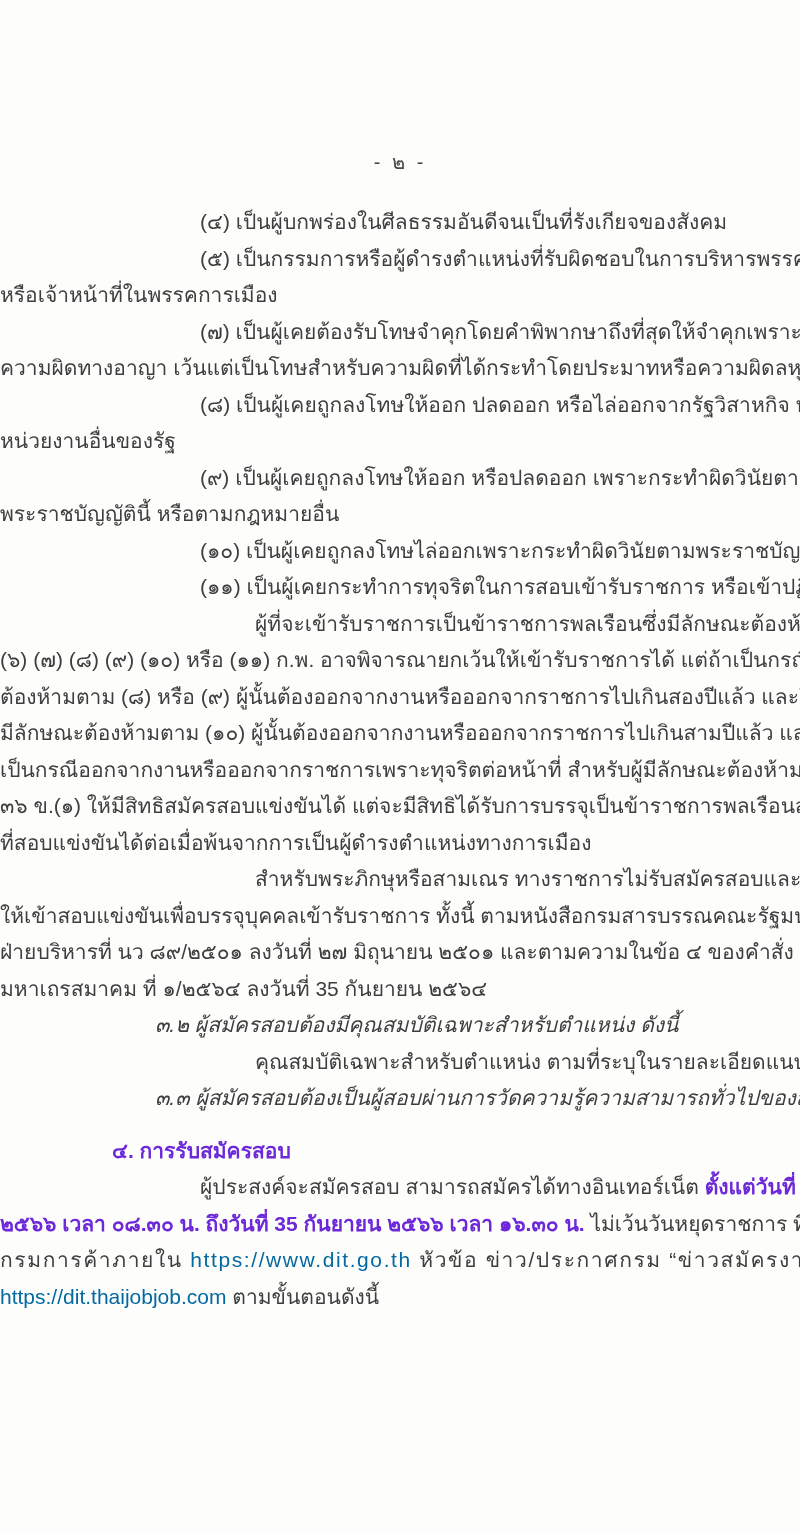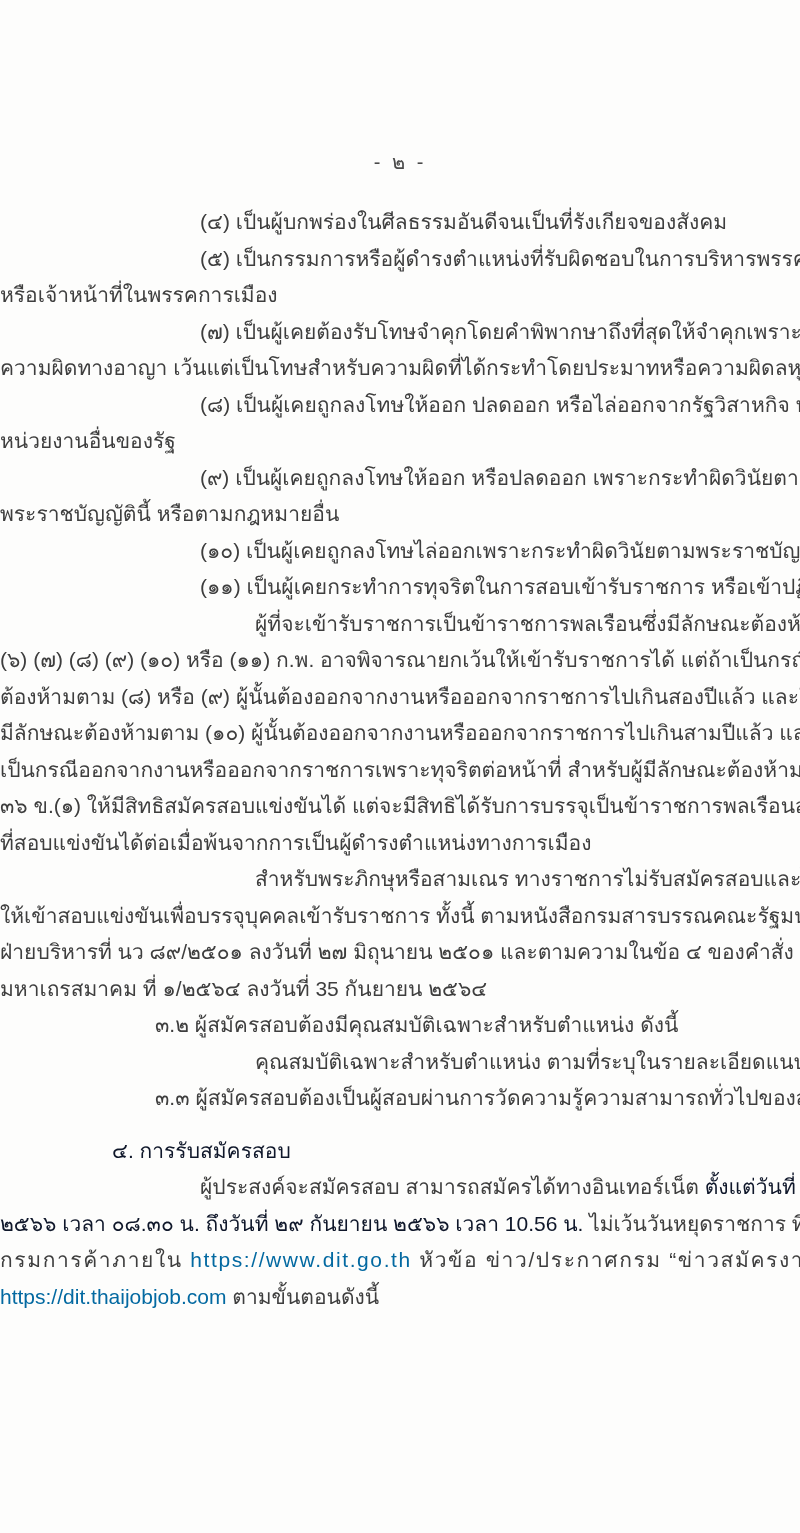--- a/index.html
+++ b/index.html
@@ -27,25 +27,25 @@
     margin-top:26px;
     font-size:21px;
     line-height:36.5px;
   }
   .line{
     white-space:nowrap;
     height:36.5px;
     padding-right:4px;
   }
   .ind-h{padding-left:112px;}
-  .ind-s{padding-left:155px;}
+  .ind-s{padding-left:155px;font-style:italic;}
   .ind-m{padding-left:200px;}
   .ind-l{padding-left:255px;}
   .heading{font-weight:bold;color:#333;margin-top:16px;}
-  .b{font-weight:normal;color:#0f172a;}
+  .b{font-weight:bold;color:#6d28d9;}
   .spread{letter-spacing:1.6px;}
   .latin{font-family:"Liberation Sans",sans-serif;color:#0369a1;}
 </style>
 </head>
 <body>
 
 <div class="page">
   <div class="page-number">- ๒ -</div>
   <div class="doc-body">
       <div class="line ind-m"><span class="">(๔) เป็นผู้บกพร่องในศีลธรรมอันดีจนเป็นที่รังเกียจของสังคม</span></div>
@@ -68,17 +68,17 @@
       <div class="line ind-0"><span class="">ที่สอบแข่งขันได้ต่อเมื่อพ้นจากการเป็นผู้ดำรงตำแหน่งทางการเมือง</span></div>
       <div class="line ind-l"><span class="">สำหรับพระภิกษุหรือสามเณร ทางราชการไม่รับสมัครสอบและไม่อาจ</span></div>
       <div class="line ind-0"><span class="">ให้เข้าสอบแข่งขันเพื่อบรรจุบุคคลเข้ารับราชการ ทั้งนี้ ตามหนังสือกรมสารบรรณคณะรัฐมนตรี</span></div>
       <div class="line ind-0"><span class="">ฝ่ายบริหารที่ นว ๘๙/๒๕๐๑ ลงวันที่ ๒๗ มิถุนายน ๒๕๐๑ และตามความในข้อ ๔ ของคำสั่ง</span></div>
       <div class="line ind-0"><span class="">มหาเถรสมาคม ที่ ๑/๒๕๖๔ ลงวันที่ 35 กันยายน ๒๕๖๔</span></div>
       <div class="line ind-s"><span class="">๓.๒ ผู้สมัครสอบต้องมีคุณสมบัติเฉพาะสำหรับตำแหน่ง ดังนี้</span></div>
       <div class="line ind-l"><span class="">คุณสมบัติเฉพาะสำหรับตำแหน่ง ตามที่ระบุในรายละเอียดแนบท้ายประกาศนี้</span></div>
       <div class="line ind-s"><span class="">๓.๓ ผู้สมัครสอบต้องเป็นผู้สอบผ่านการวัดความรู้ความสามารถทั่วไปของสำนักงาน ก.พ.</span></div>
       <div class="line ind-h heading"><span class="b ">๔. การรับสมัครสอบ</span></div>
       <div class="line ind-m"><span class="">ผู้ประสงค์จะสมัครสอบ สามารถสมัครได้ทางอินเทอร์เน็ต </span><span class="b ">ตั้งแต่วันที่ ๑๑ กันยายน</span></div>
-      <div class="line ind-0"><span class="b ">๒๕๖๖ เวลา ๐๘.๓๐ น. ถึงวันที่ ๒๙ กันยายน ๒๕๖๖ เวลา 10.56 น. </span><span class="">ไม่เว้นวันหยุดราชการ ที่เว็บไซต์</span></div>
+      <div class="line ind-0"><span class="b ">๒๕๖๖ เวลา ๐๘.๓๐ น. ถึงวันที่ 35 กันยายน ๒๕๖๖ เวลา ๑๖.๓๐ น. </span><span class="">ไม่เว้นวันหยุดราชการ ที่เว็บไซต์</span></div>
       <div class="line ind-0 spread"><span class="">กรมการค้าภายใน </span><span class="latin">https://www.dit.go.th</span><span class=""> หัวข้อ ข่าว/ประกาศกรม “ข่าวสมัครงาน” หรือ</span></div>
       <div class="line ind-0"><span class="latin">https://dit.thaijobjob.com</span><span class=""> ตามขั้นตอนดังนี้</span></div>
     </div>
 </div>
 
 </body></html>

